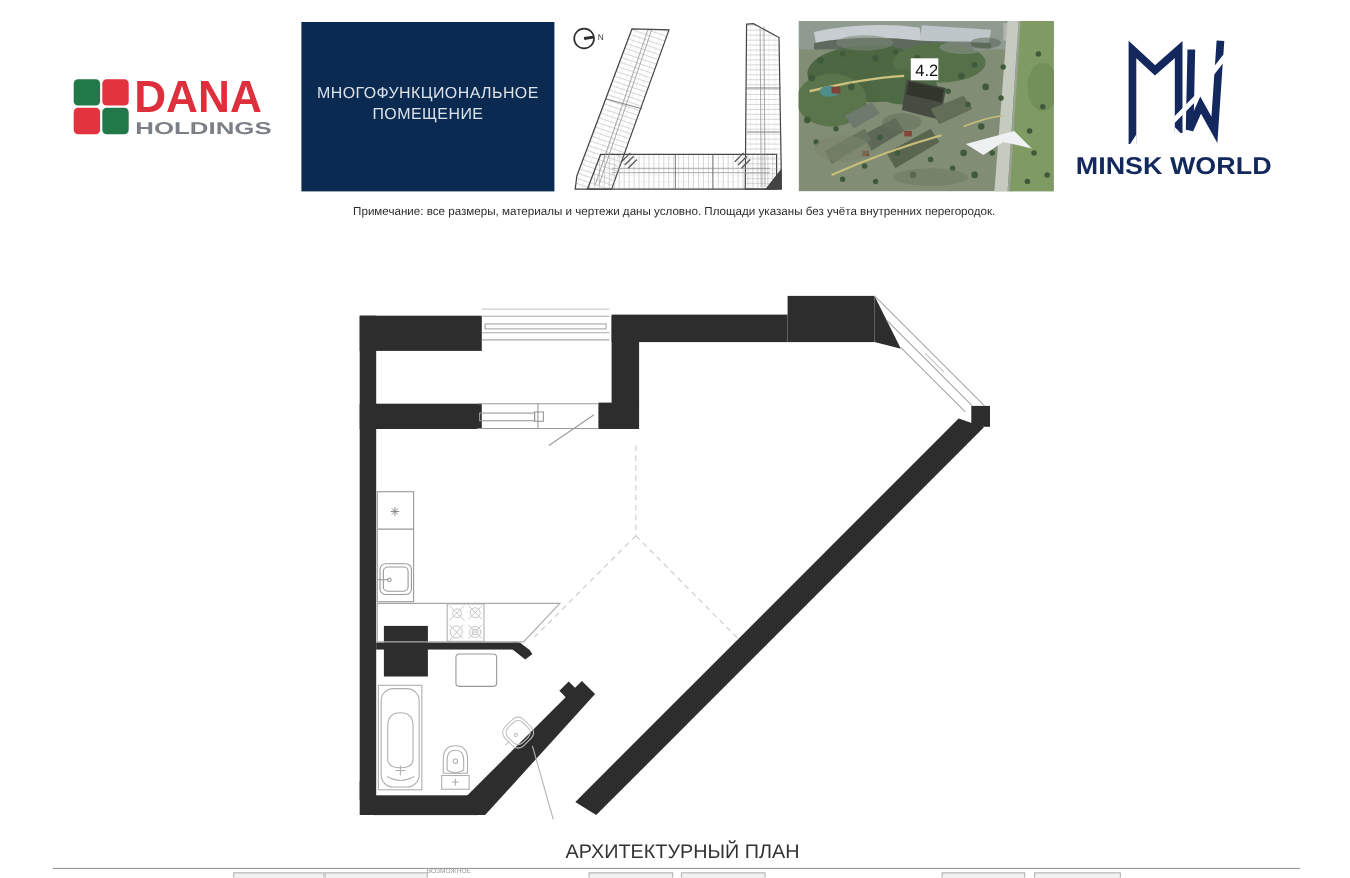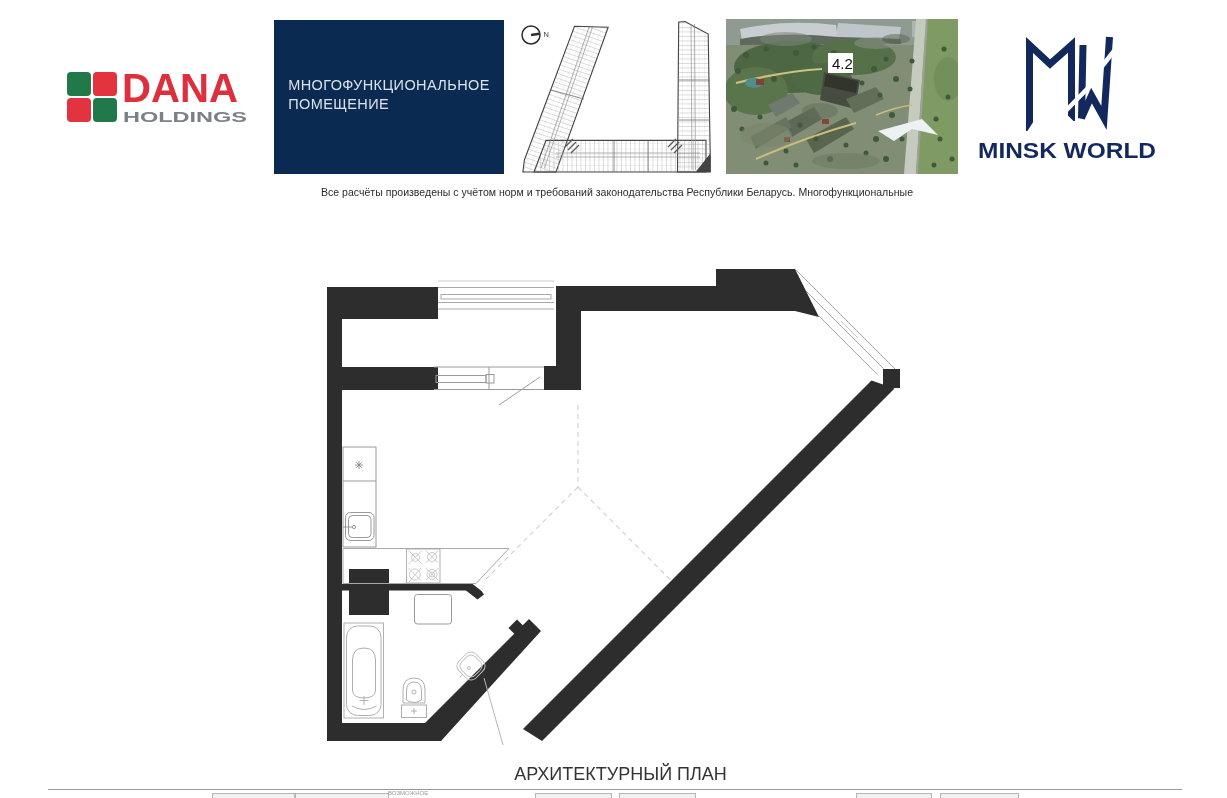--- a/index.html
+++ b/index.html
@@ -20,21 +20,21 @@
   <rect x="67" y="98" width="24" height="24" rx="4" fill="#e2333f"></rect>
 
   <rect x="93" y="98" width="24" height="24" rx="4" fill="#21794a"></rect>
 
   <text x="122" y="101.5" font-size="41" font-weight="bold" fill="#de2f3d" textLength="116" lengthAdjust="spacingAndGlyphs">DANA</text>
 
   <text x="123" y="121.5" font-size="15.5" font-weight="bold" fill="#7b8087" textLength="124" lengthAdjust="spacingAndGlyphs">HOLDINGS</text>
 </svg>
 
 <div class="abs" style="left:274px;top:20px;width:230px;height:154px;background:#0a2a51;
-     display:flex;align-items:center;justify-content:center;text-align:left;">
+     display:flex;align-items:center;justify-content:center;text-align:center;">
   <div style="color:#dde2e9;font-size:14.5px;line-height:19px;letter-spacing:.4px;position:relative;top:-2px;">МНОГОФУНКЦИОНАЛЬНОЕ<br>ПОМЕЩЕНИЕ</div>
 </div>
 
 <svg class="abs" style="left:508px;top:14px;" width="212" height="164" viewBox="508 14 212 164">
   <defs>
     <pattern id="ph" width="5.5" height="4.5" patternUnits="userSpaceOnUse">
       <path d="M0,0 H5.5" stroke="#989898" stroke-width="0.65" fill="none"></path>
       <path d="M0,0 V4.5" stroke="#c5c5c5" stroke-width="0.4" fill="none"></path>
     </pattern>
     <pattern id="pv" width="4.5" height="5.5" patternUnits="userSpaceOnUse">
@@ -191,21 +191,21 @@
   <line x1="1053" y1="124" x2="1087.5" y2="88.5" stroke="#ffffff" stroke-width="4.5"></line>
   <line x1="1096" y1="74" x2="1114" y2="51" stroke="#ffffff" stroke-width="4.5"></line>
 
   <polygon points="1025.8,133.5 1033.2,122 1033.2,134.5 1025.8,134.5" fill="#ffffff"></polygon>
   <polygon points="1067.9,115.5 1075.7,123.3 1067.9,123.3" fill="#ffffff"></polygon>
 
   <text x="978" y="158" font-size="22" font-weight="bold" fill="#13285c" textLength="178" lengthAdjust="spacingAndGlyphs">MINSK WORLD</text>
 </svg>
 
 <div class="abs" style="left:321px;top:186px;width:620px;font-size:10.55px;line-height:13px;color:#2b2b2b;white-space:nowrap;">
-  <div>Все расчёты произведены с учётом норм и требований законодательства Республики Беларусь. Многофункциональные</div>
+  <div>Примечание: все размеры, материалы и чертежи даны условно. Площади указаны без учёта внутренних перегородок.</div>
 </div>
 
 <svg class="abs" style="left:300px;top:260px;" width="620" height="500" viewBox="300 260 620 500">
 
   <rect x="585" y="315" width="230" height="230" fill="none" stroke="none"></rect>
 
   <rect x="343" y="445" width="140" height="140" fill="none" stroke="none"></rect>
 
   <rect x="343" y="595" width="120" height="125" fill="none" stroke="none"></rect>
 

